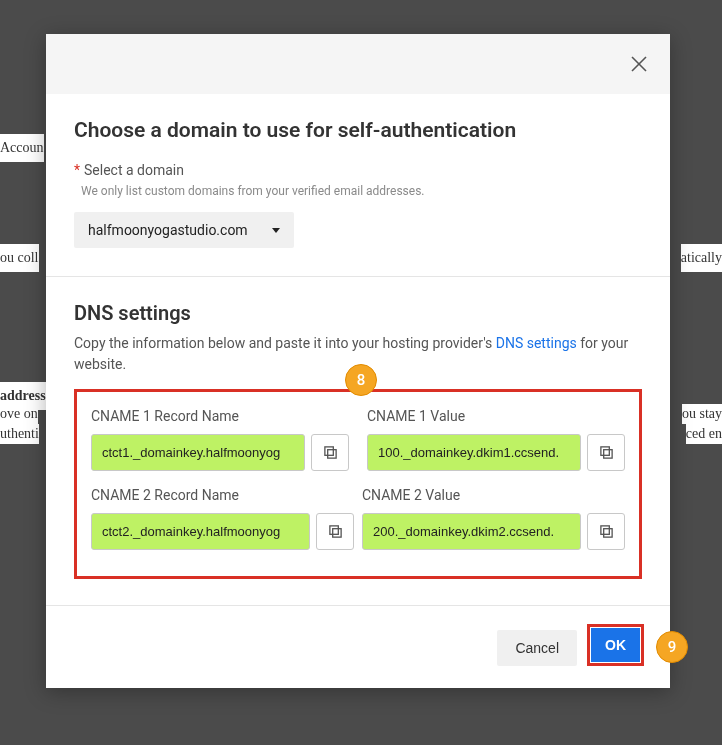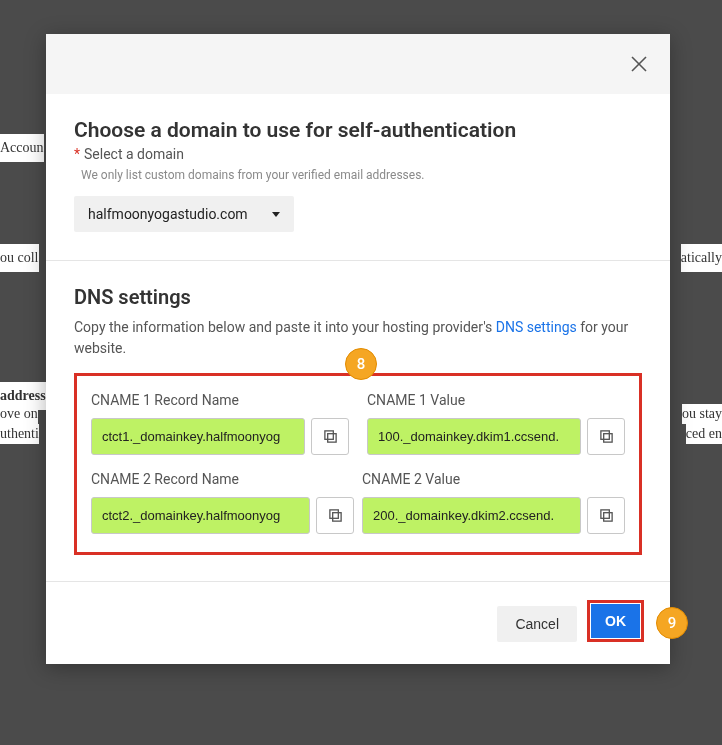--- a/index.html
+++ b/index.html
@@ -24,21 +24,21 @@
     .modal-header {
       background: #f5f5f5;
       height: 60px;
       display: flex;
       justify-content: flex-end;
       align-items: center;
       padding-right: 22px;
     }
     .close-x { width: 18px; height: 18px; cursor: pointer; color: #555; }
     .modal-body { padding: 24px 28px 0 28px; }
-    .title { font-size: 21px; font-weight: 600; color: #333; margin-bottom: 4px; }
+    .title { font-size: 21px; font-weight: 600; color: #333; margin-bottom: 20px; }
     .label-row { display: flex; align-items: center; gap: 4px; margin-bottom: 6px; }
     .asterisk { color: #d93025; font-size: 14px; }
     .label { font-size: 14px; color: #555; }
     .help-text { font-size: 12px; color: #8a8a8a; margin-bottom: 14px; margin-left: 7px; }
     .dropdown {
       display: inline-flex; align-items: center; background: #f0f0f0; padding: 10px 14px;
       border-radius: 2px; font-size: 14px; color: #222; gap: 24px; cursor: pointer;
     }
     .caret { width: 0; height: 0; border-left: 4px solid transparent; border-right: 4px solid transparent; border-top: 5px solid #222; }
     .divider { height: 1px; background: #e5e5e5; margin: 28px -28px 24px -28px; }
@@ -46,21 +46,21 @@
     .section-desc { font-size: 14px; color: #555; line-height: 1.5; margin-bottom: 14px; }
     .link { color: #1a73e8; text-decoration: none; cursor: pointer; }
     .dns-box { border: 3px solid #d93025; padding: 16px 14px 18px 14px; position: relative; }
     .badge {
       position: absolute; width: 32px; height: 32px; background: #f5a623; border: 1px solid #e28b00;
       border-radius: 50%; color: #fff; display: flex; align-items: center; justify-content: center;
       font-size: 15px; font-weight: 500; z-index: 20;
     }
     .badge-8 { top: -28px; left: 268px; }
     .row { display: flex; gap: 18px; margin-bottom: 16px; }
-    .row:last-child { margin-bottom: 0; gap: 8px; }
+    .row:last-child { margin-bottom: 8px; gap: 8px; }
     .col { flex: 1; }
     .field-label { font-size: 14px; color: #555; margin-bottom: 10px; }
     .input-group { display: flex; gap: 6px; }
     .text-input {
       flex: 1; border: 1px solid #c8c8c8; border-radius: 3px; padding: 10px 10px;
       font-size: 13px; color: #222; background: #bef264; min-width: 0;
     }
     .copy-btn {
       width: 38px; border: 1px solid #c8c8c8; border-radius: 3px; background: #fff;
       display: flex; align-items: center; justify-content: center; cursor: pointer;

